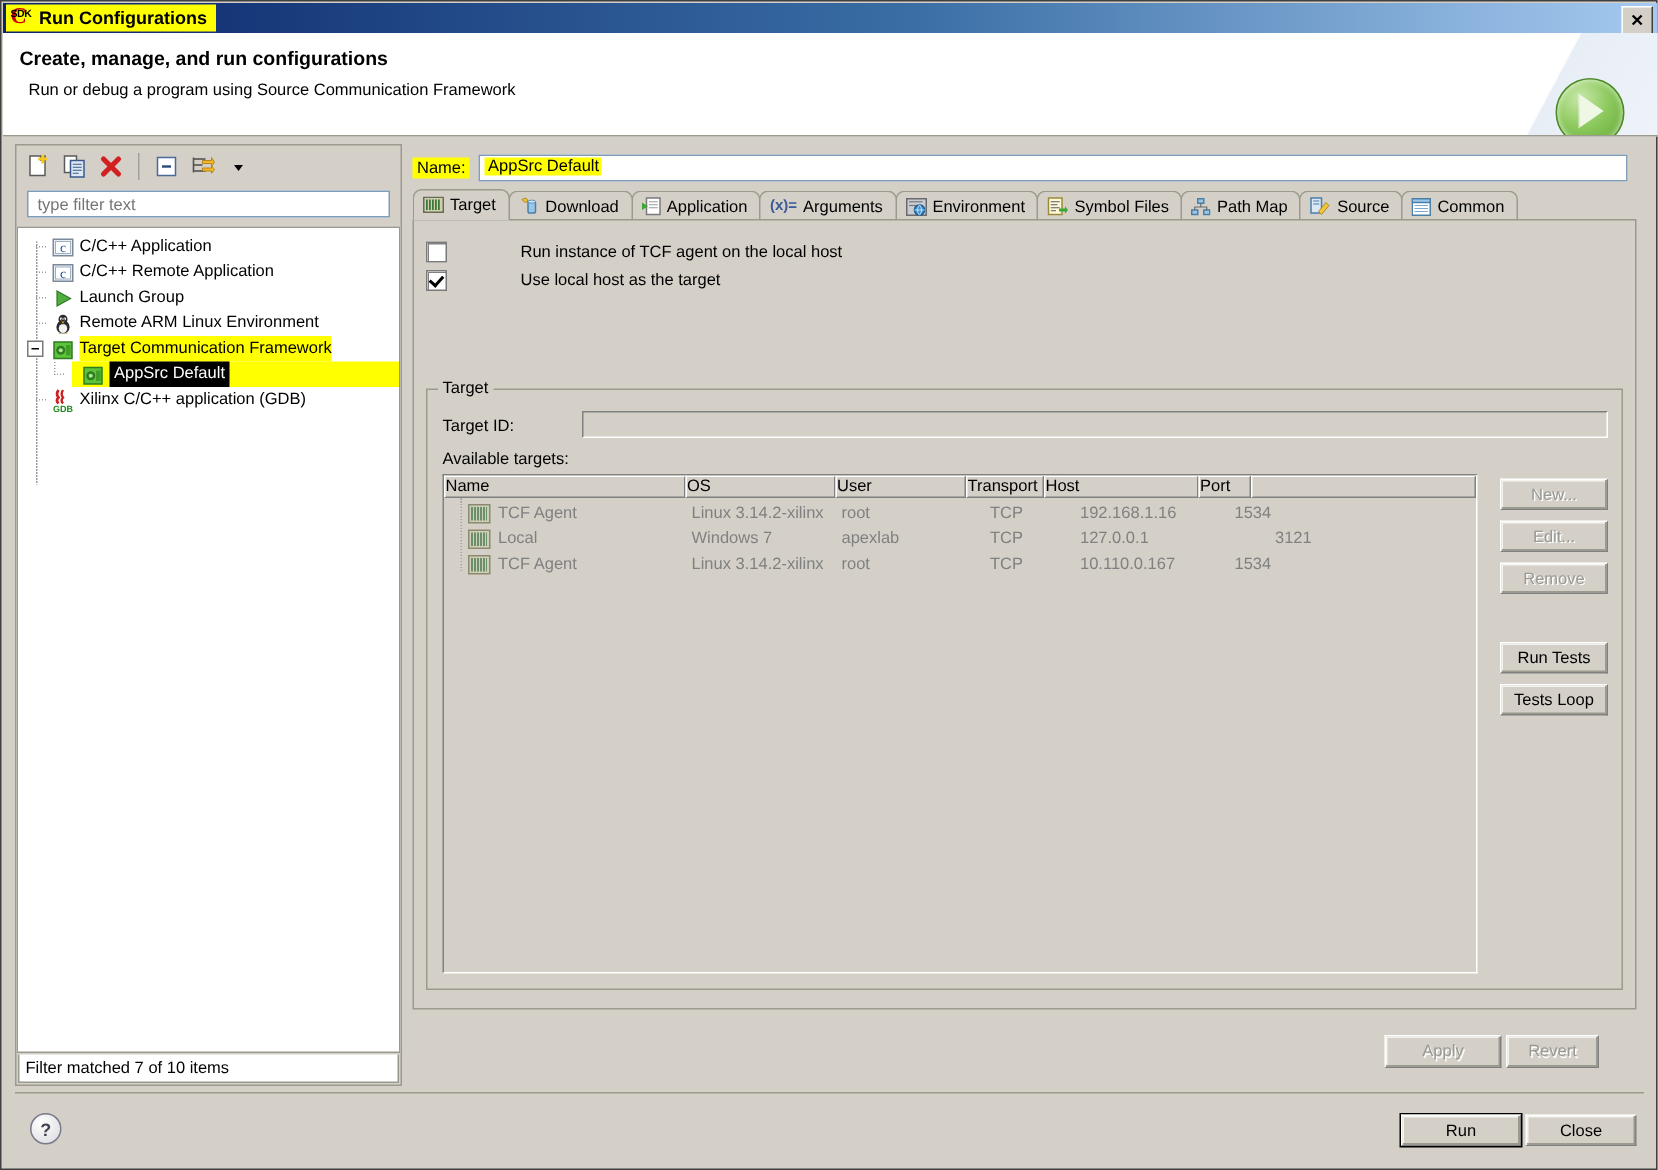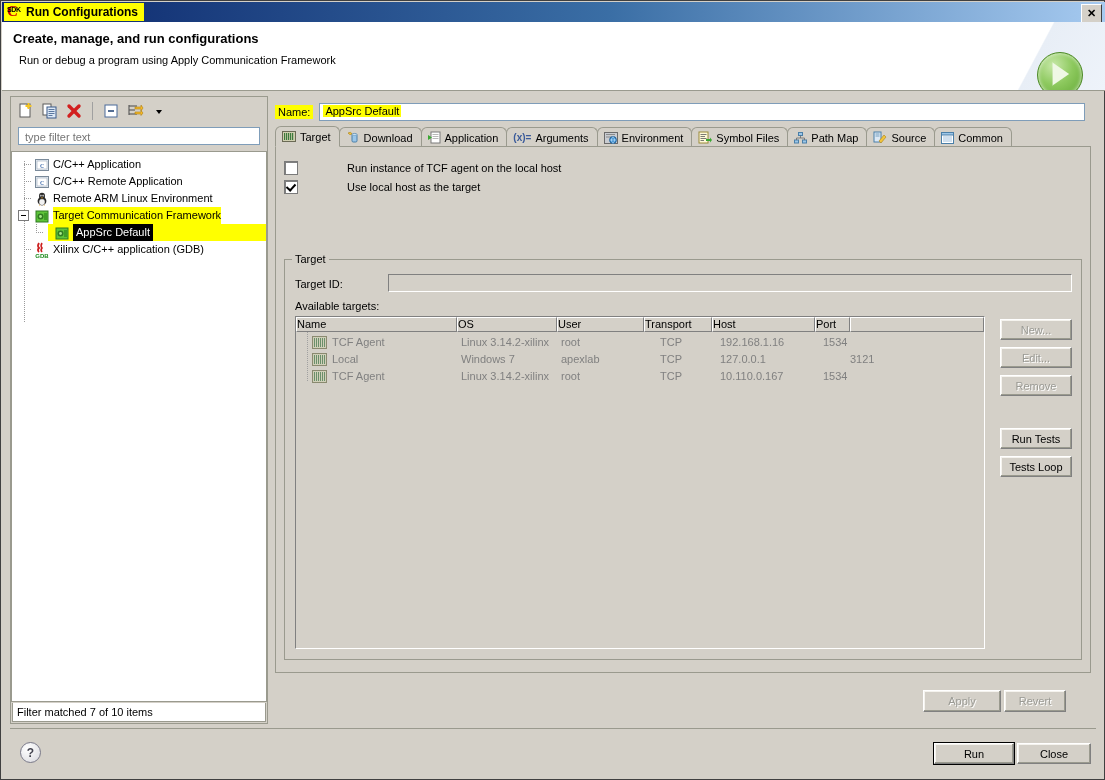--- a/index.html
+++ b/index.html
@@ -253,21 +253,21 @@
       <span class="title-text">Run Configurations</span>
     </div>
     <div class="closebtn">✕</div>
   </div>
 
   <div class="header">
     <div class="banner">
       <div class="sweep"></div>
     </div>
     <h1>Create, manage, and run configurations</h1>
-    <div class="sub">Run or debug a program using Apply Communication Framework</div>
+    <div class="sub">Run or debug a program using Source Communication Framework</div>
     <div class="playicon"></div>
   </div>
 
   <div class="leftpanel"></div>
 
   <div class="toolbar">
     <div class="tbtn">
       <svg width="18" height="18" viewBox="0 0 18 18">
         <rect x="3" y="2" width="10" height="13" fill="#ffffff" stroke="#5a5a5a"></rect>
         <path d="M10 2 L13 5 L10 5 Z" fill="#e8e8e8" stroke="#5a5a5a" stroke-width=".7"></path>
@@ -348,20 +348,29 @@
         <div class="ti">
           <svg width="16" height="16" viewBox="0 0 16 16">
             <rect x="1.5" y="2.5" width="13" height="11" fill="#e9eef5" stroke="#7a8a9a"></rect>
             <rect x="3" y="4" width="10" height="8" fill="#ffffff" stroke="#9aa8b8" stroke-width=".6"></rect>
             <text x="8" y="11" font-size="9" font-family="Liberation Serif, serif" fill="#1a4f9c" text-anchor="middle">c</text>
           </svg>
         </div>
         <span class="lbl">C/C++ Remote Application</span>
       </div>
 
+      <div class="trow" style="padding-left:22px;">
+        <div style="position:absolute;left:12px;top:8px;width:8px;height:1px;background:repeating-linear-gradient(to right,#9a9a9a 0 1px,transparent 1px 2px);"></div>
+        <div class="ti">
+          <svg width="16" height="16" viewBox="0 0 16 16">
+            <path d="M4 3 L13 8 L4 13 Z" fill="#4fae3f" stroke="#2f7a22" stroke-width=".8"></path>
+          </svg>
+        </div>
+        <span class="lbl">Launch Group</span>
+      </div>
 
       <div class="trow" style="padding-left:22px;">
         <div style="position:absolute;left:12px;top:8px;width:8px;height:1px;background:repeating-linear-gradient(to right,#9a9a9a 0 1px,transparent 1px 2px);"></div>
         <div class="ti">
           <svg width="16" height="16" viewBox="0 0 16 16">
             <ellipse cx="8" cy="10" rx="4.4" ry="4.4" fill="#2b2b2b"></ellipse>
             <ellipse cx="8" cy="11" rx="2.8" ry="3" fill="#f2f2f2"></ellipse>
             <ellipse cx="8" cy="5" rx="3" ry="3.2" fill="#2b2b2b"></ellipse>
             <circle cx="6.8" cy="4.6" r=".9" fill="#fff"></circle>
               <circle cx="9.2" cy="4.6" r=".9" fill="#fff"></circle>
@@ -562,21 +571,21 @@
         <span style="position:absolute;left:10px;top:18px;font-size:11px;">Target ID:</span>
         <div class="tfield" style="position:absolute;left:103px;top:14px;width:684px;height:18px;"></div>
 
         <span style="position:absolute;left:10px;top:40px;font-size:11px;">Available targets:</span>
 
         <div class="tbl" style="left:10px;top:56px;width:690px;height:333px;">
           <div class="thead">
             <div class="th" style="width:161px;">Name</div>
             <div class="th" style="width:100px;">OS</div>
             <div class="th" style="width:87px;">User</div>
-            <div class="th" style="width:68px;">Transport</div>
+            <div class="th" style="width:52px;">Transport</div>
             <div class="th" style="width:103px;">Host</div>
             <div class="th" style="width:35px;">Port</div>
             <div class="th" style="flex:1;"></div>
           </div>
 
           <div style="position:relative;padding-top:2px;">
             <div style="position:absolute;left:11px;top:0;width:1px;height:50px;background:repeating-linear-gradient(to bottom,#a0a0a0 0 1px,transparent 1px 2px);"></div>
 
             <div class="tr">
               <div class="td first" style="width:161px;">

